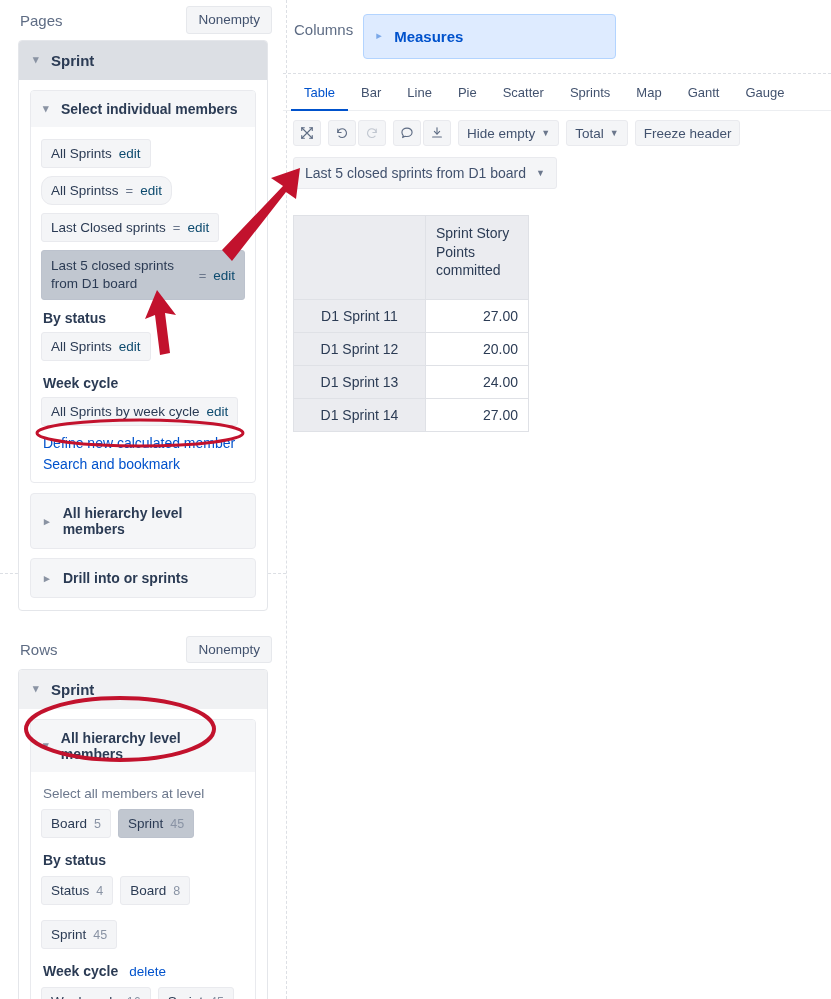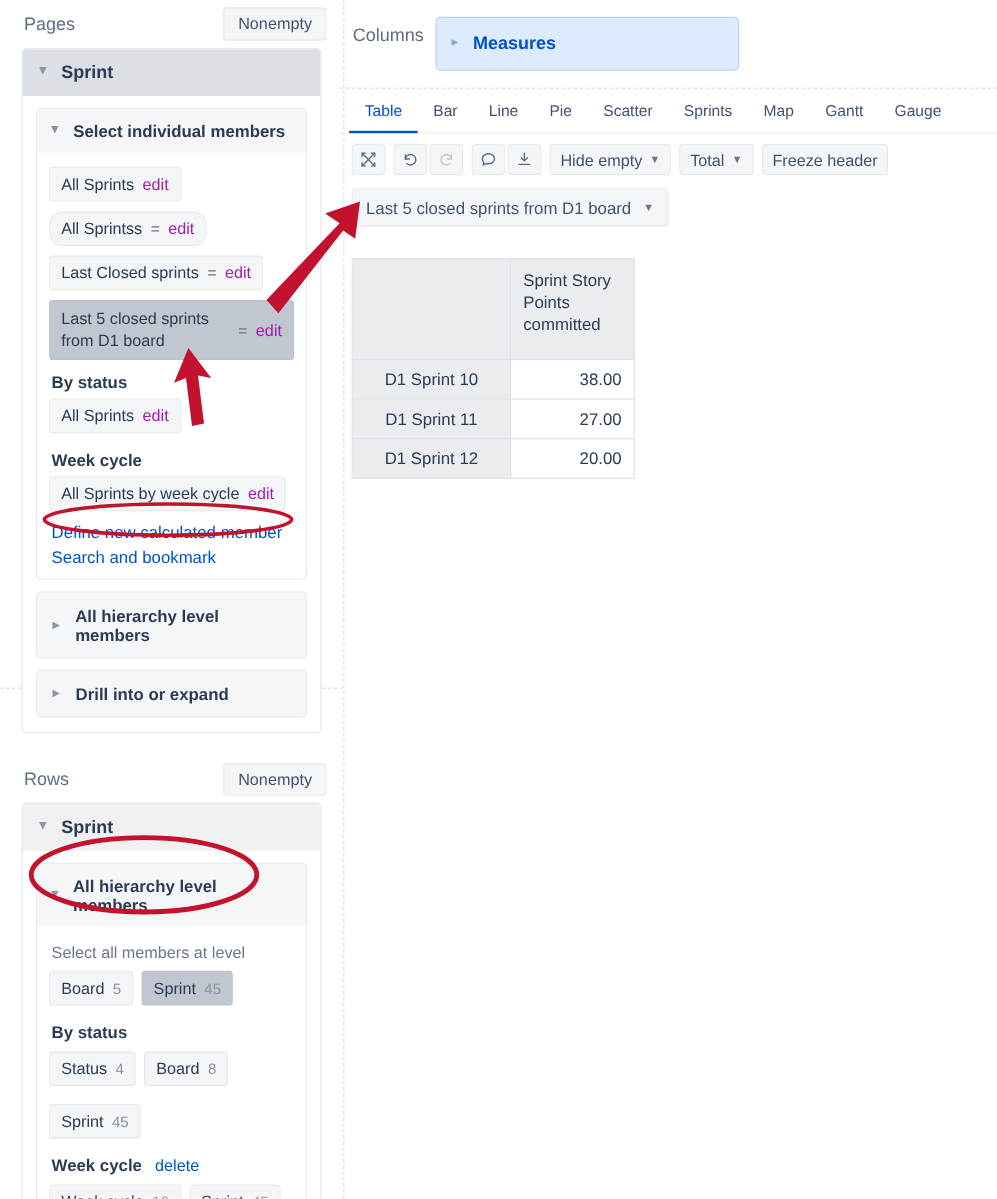--- a/index.html
+++ b/index.html
@@ -63,21 +63,21 @@
 
   .chip {
     display: inline-flex; align-items: center; gap: 7px;
     background: #f4f5f7; border: 1px solid #e9eaee; border-radius: 3px;
     padding: 6px 9px; font-size: 13.5px; color: #2b3b54;
     margin: 4px 0; cursor: pointer; max-width: 100%;
   }
   .chip.block { display: flex; width: auto; }
   .chip.selected { background: #c1c7d0; border-color: #bcc2cd; }
   .chip .eq { color: #6b778c; font-size: 13px; }
-  .chip .edit { color: #a21caf; font-size: 13.5px; }
+  .chip .edit { color: #0c4a6e; font-size: 13.5px; }
   .chip .lbl { flex: 1 1 auto; }
   .chip-row { display: flex; gap: 7px; flex-wrap: wrap; margin: 4px 0; }
   .chip .cnt { color: #8993a4; font-size: 12.5px; }
 
   .group-label {
     font-size: 14px; font-weight: 700; color: #2b3b54;
     margin: 10px 0 2px 2px; display: flex; align-items: baseline; gap: 11px;
   }
   .group-label .del { color: #0052cc; font-weight: 400; font-size: 13.5px; cursor: pointer; }
   .muted-label { font-size: 13.5px; color: #6b778c; margin: 6px 0 2px 2px; }
@@ -228,21 +228,21 @@
           <a class="link">Search and bookmark</a>
         </div>
       </div>
 
       <div class="collapsed-row">
         <span class="chev">▸</span>
         <span>All hierarchy level members</span>
       </div>
       <div class="collapsed-row" style="margin-bottom:12px;">
         <span class="chev">▸</span>
-        <span>Drill into or expand</span>
+        <span>Drill into or sprints</span>
       </div>
     </div>
 
     <div class="panel-head" style="margin-top:18px;">
       <span class="panel-title">Rows</span>
       <button class="nonempty-btn">Nonempty</button>
     </div>
 
     <div class="outer-card">
       <div class="sec-header rows-variant">
@@ -385,31 +385,35 @@
       <span class="caret">▼</span>
     </div>
 
     <table class="pivot">
       <tbody>
           <tr>
         <th class="corner"></th>
         <th class="measure-head">Sprint Story Points committed</th>
       </tr>
       <tr>
-        <td class="rowhead">D1 Sprint 10</td>
-        <td class="cellval">38.00</td>
-      </tr>
-      <tr>
         <td class="rowhead">D1 Sprint 11</td>
         <td class="cellval">27.00</td>
       </tr>
       <tr>
         <td class="rowhead">D1 Sprint 12</td>
         <td class="cellval">20.00</td>
       </tr>
+      <tr>
+        <td class="rowhead">D1 Sprint 13</td>
+        <td class="cellval">24.00</td>
+      </tr>
+      <tr>
+        <td class="rowhead">D1 Sprint 14</td>
+        <td class="cellval">27.00</td>
+      </tr>
     </tbody>
       </table>
   </div>
 
   <div class="anno" style="left:0;top:0;width:831px;height:999px;">
     <svg width="831" height="999" viewBox="0 0 831 999">
 
       <g>
         <path d="M222 250 L283 186 L271 178 L300 168 L296 199 L286 192 L232 261 Z" fill="#c2122d"></path>
       </g>

